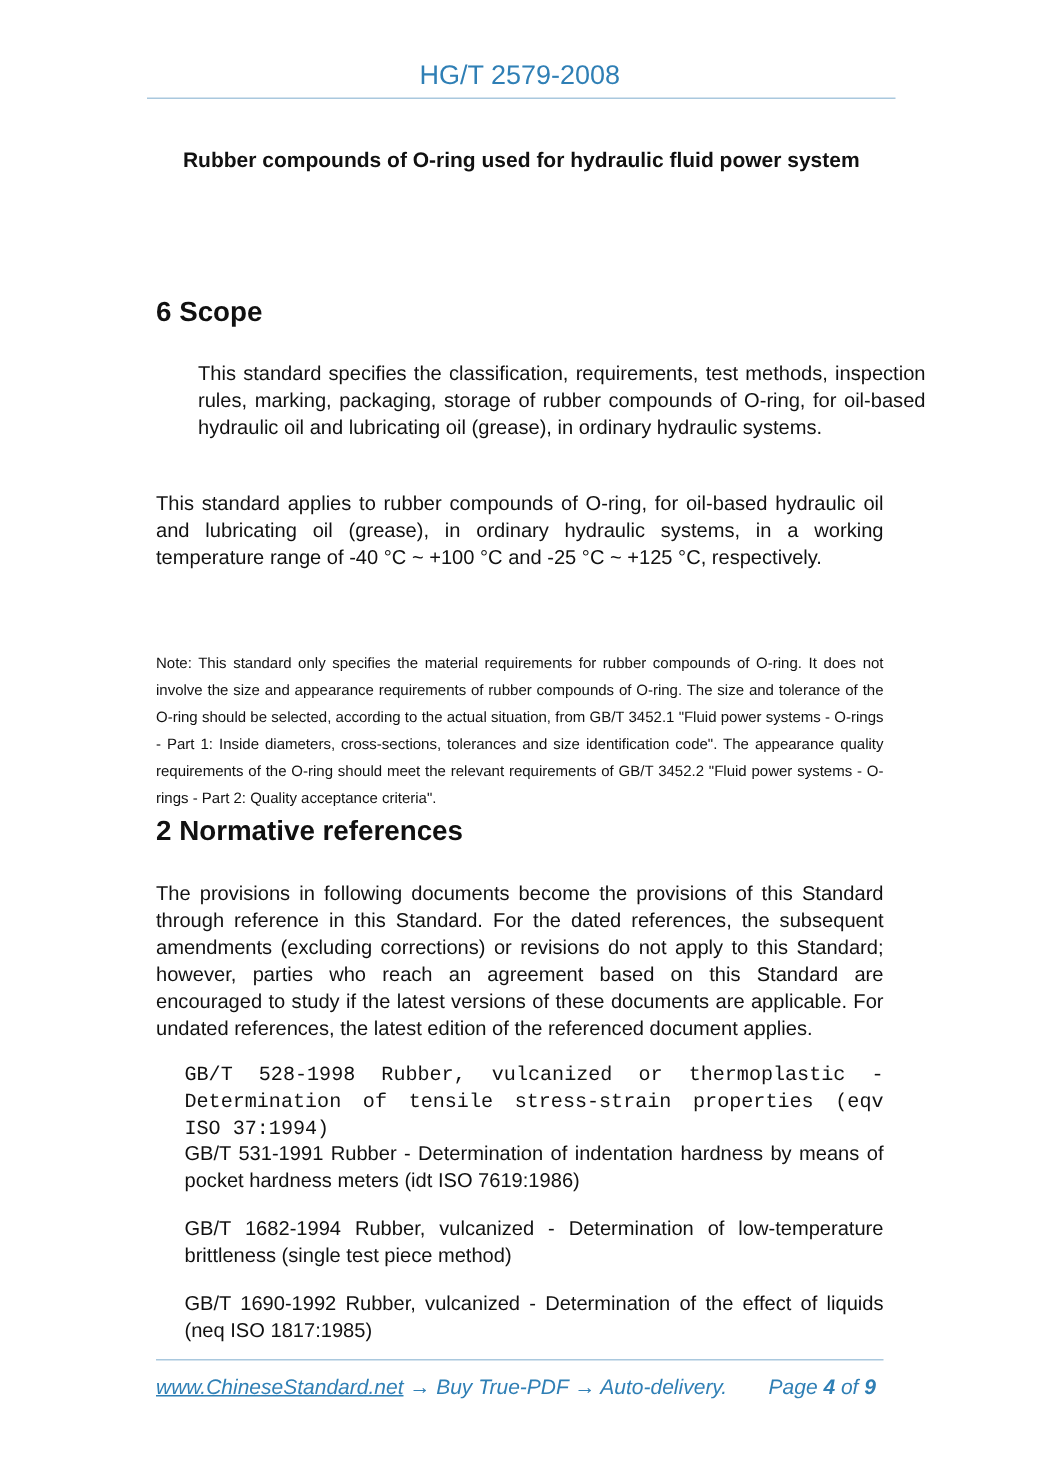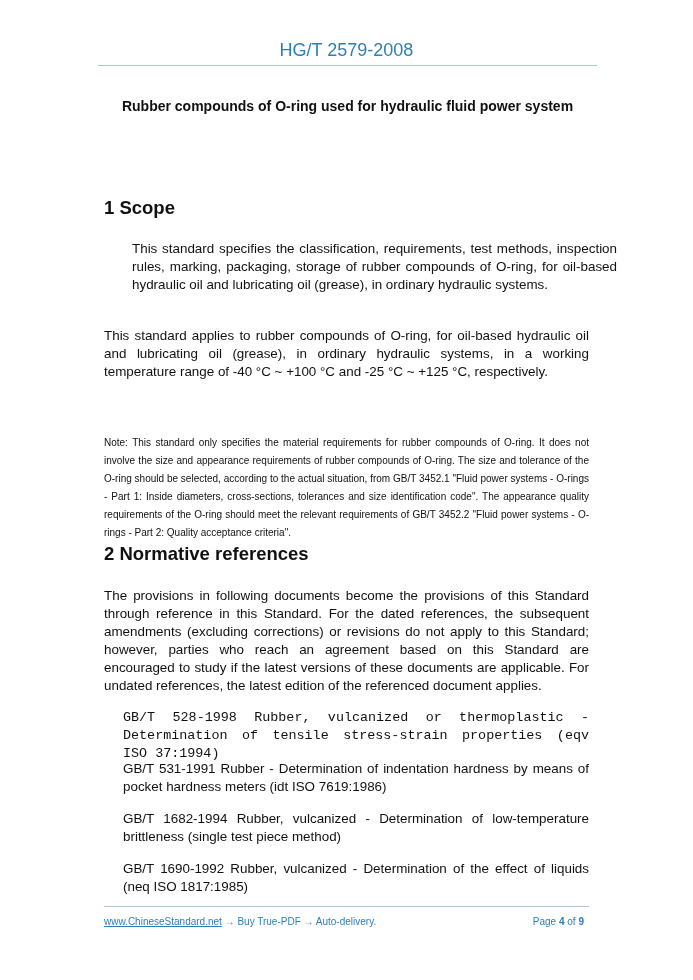--- a/index.html
+++ b/index.html
@@ -11,34 +11,34 @@
   .title { position: absolute; top: 88px; left: 98px; width: 499px; text-align: center;
            font-size: 14px; font-weight: bold; line-height: 37px; color: #111; }
   .h1 { position: absolute; left: 104px; font-size: 18.5px; font-weight: bold; color: #111; }
   .para { position: absolute; left: 104px; width: 485px; font-size: 13.4px; line-height: 18px;
           text-align: justify; color: #111; }
   .note { position: absolute; left: 104px; width: 485px; font-size: 10px; line-height: 18px;
           text-align: justify; color: #111; margin-top: 38px; }
   .ref { position: absolute; left: 123px; width: 466px; font-size: 13.4px; line-height: 18px;
          text-align: justify; color: #111; }
   .ftr-line { position: absolute; top: 906px; left: 104px; width: 485px; height: 1px; background: #a9c8de; }
-  .ftr { position: absolute; top: 916px; left: 104px; width: 485px; font-size: 10px; color: #2f7fb5; }
+  .ftr { position: absolute; top: 916px; left: 104px; width: 485px; font-size: 14px; color: #2f7fb5; font-style: italic; }
   .ftr a { color: #2f7fb5; text-decoration: underline; }
   .ftr .right { position: absolute; right: 5px; top: 0; }
   .ftr b { color: #2f7fb5; }
 </style>
 </head>
 <body>
 
 <div class="hdr-code">HG/T 2579-2008</div>
 <div class="hdr-line"></div>
 
 <div class="title">Rubber compounds of O-ring used for hydraulic fluid power system</div>
 
-<div class="h1" style="top:197px;">1 Scope</div>
+<div class="h1" style="top:197px;">6 Scope</div>
 <div class="para" style="top:240px;margin-left:28px;">This standard specifies the classification, requirements, test methods, inspection rules, marking, packaging, storage of rubber compounds of O-ring, for oil-based hydraulic oil and lubricating oil (grease), in ordinary hydraulic systems.</div>
 <div class="para" style="top:327px;">This standard applies to rubber compounds of O-ring, for oil-based hydraulic oil and lubricating oil (grease), in ordinary hydraulic systems, in a working temperature range of -40 °C ~ +100 °C and -25 °C ~ +125 °C, respectively.</div>
 <div class="note" style="top:396px;">Note: This standard only specifies the material requirements for rubber compounds of O-ring. It does not involve the size and appearance requirements of rubber compounds of O-ring. The size and tolerance of the O-ring should be selected, according to the actual situation, from GB/T 3452.1 "Fluid power systems - O-rings - Part 1: Inside diameters, cross-sections, tolerances and size identification code". The appearance quality requirements of the O-ring should meet the relevant requirements of GB/T 3452.2 "Fluid power systems - O-rings - Part 2: Quality acceptance criteria".</div>
 
 <div class="h1" style="top:543px;">2 Normative references</div>
 <div class="para" style="top:587px;">The provisions in following documents become the provisions of this Standard through reference in this Standard. For the dated references, the subsequent amendments (excluding corrections) or revisions do not apply to this Standard; however, parties who reach an agreement based on this Standard are encouraged to study if the latest versions of these documents are applicable. For undated references, the latest edition of the referenced document applies.</div>
 
 <div class="ref" style="top:709px;font-family:Liberation Mono, monospace;">GB/T 528-1998  Rubber, vulcanized or thermoplastic - Determination of tensile stress-strain properties (eqv ISO 37:1994)</div>
 <div class="ref" style="top:760px;">GB/T 531-1991 Rubber - Determination of indentation hardness by means of pocket hardness meters (idt ISO 7619:1986)</div>
 <div class="ref" style="top:810px;">GB/T 1682-1994 Rubber, vulcanized - Determination of low-temperature brittleness (single test piece method)</div>

